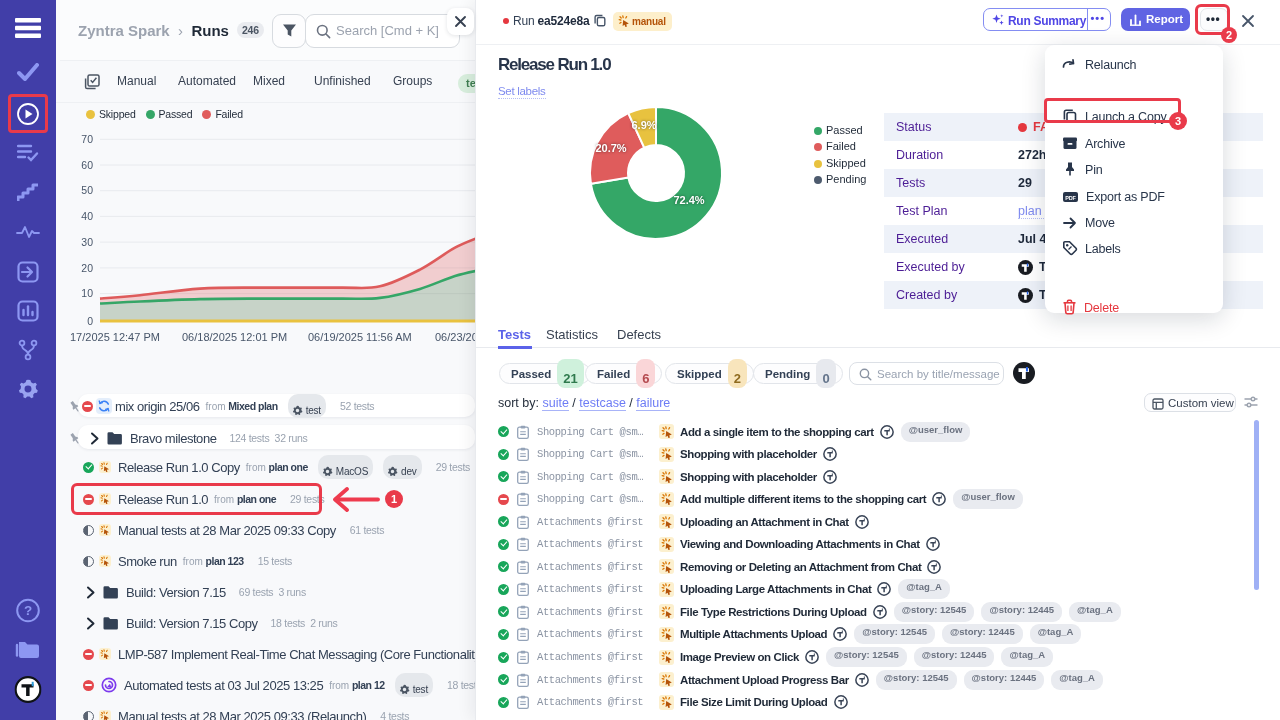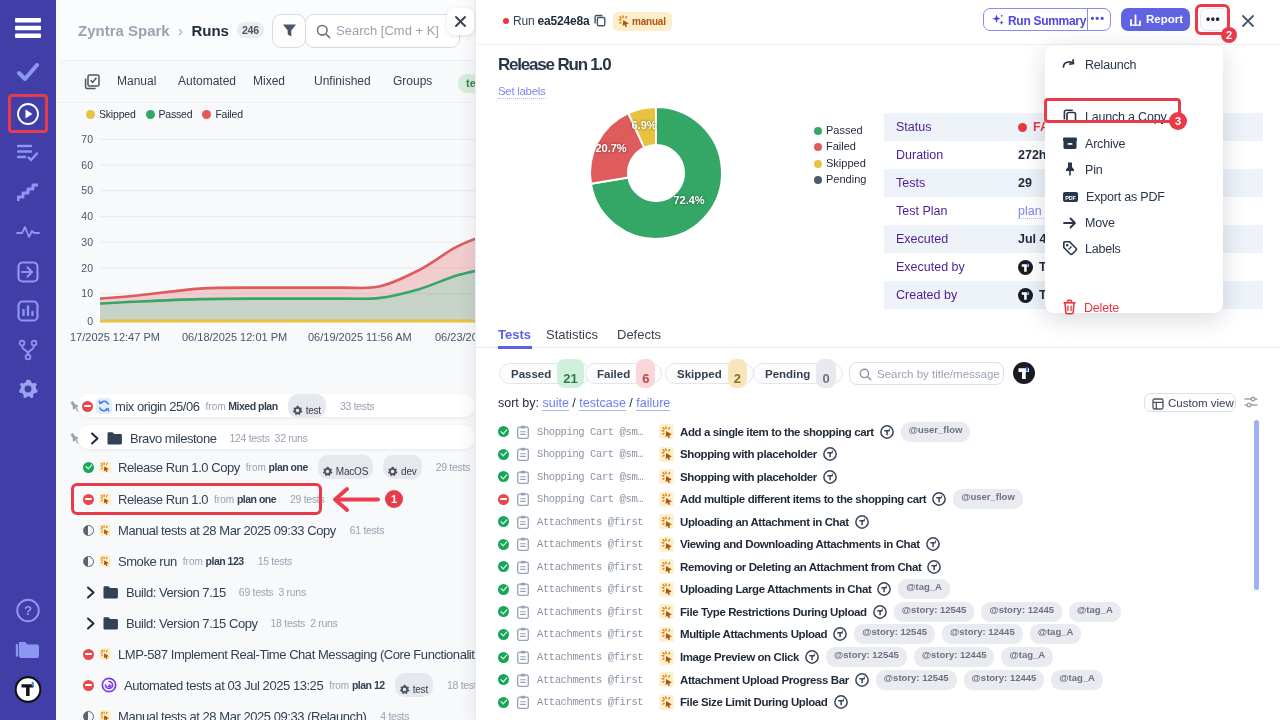--- a/index.html
+++ b/index.html
@@ -187,21 +187,21 @@
               <path d="M1.2 1 L2 3.5 L4.4 2.7" stroke-width="1.3"></path>
               <path d="M10.8 11 L10 8.5 L7.6 9.3" stroke-width="1.3"></path>
             </g>
           </svg>
       </span>
       <span class="runtitle" style="margin-left:3px">mix origin 25/06</span>
       <span class="from">from <span class="fromb">Mixed plan</span></span>
       <span class="gpill"><svg width="11" height="11" viewBox="0 0 24 24">
             <path fill="#4B5563" d="M12 1.8 L14.5 2.2 L15.4 4.6 L17.6 5.9 L20.1 5.2 L21.7 7.2 L20.4 9.4 L20.8 12 L22.7 13.7 L21.8 16.1 L19.2 16.4 L17.6 18.4 L17.9 21 L15.6 22 L13.7 20.2 L11.1 20.2 L9.2 22 L6.9 21 L7.2 18.4 L5.6 16.4 L3 16.1 L2.1 13.7 L4 12 L4.4 9.4 L3.1 7.2 L4.7 5.2 L7.2 5.9 L9.4 4.6 L10.3 2.2 Z M12 8.2 A3.8 3.8 0 1 0 12 15.8 A3.8 3.8 0 1 0 12 8.2"></path>
           </svg>test</span>
-      <span class="ntests">33 tests</span>
+      <span class="ntests">52 tests</span>
     </div>
     <div class="runrow" style="top:424px">
       <svg style="margin-left:13px" width="11" height="13" viewBox="0 0 11 13">
           <g transform="rotate(-35 5.5 6)">
             <path d="M4 1 H7 V5.2 L8.5 7.2 V8.4 H6.1 V12 L5.5 12.9 L4.9 12 V8.4 H2.5 V7.2 L4 5.2 Z" fill="#9CA3AF"></path>
           </g>
         </svg>
       <svg style="margin-left:10px" width="9" height="13" viewBox="0 0 9 13">
           <path d="M2 1.5 L7.5 6.5 L2 11.5" fill="none" stroke="#1F2937" stroke-width="2" stroke-linecap="round" stroke-linejoin="round"></path>
         </svg>

